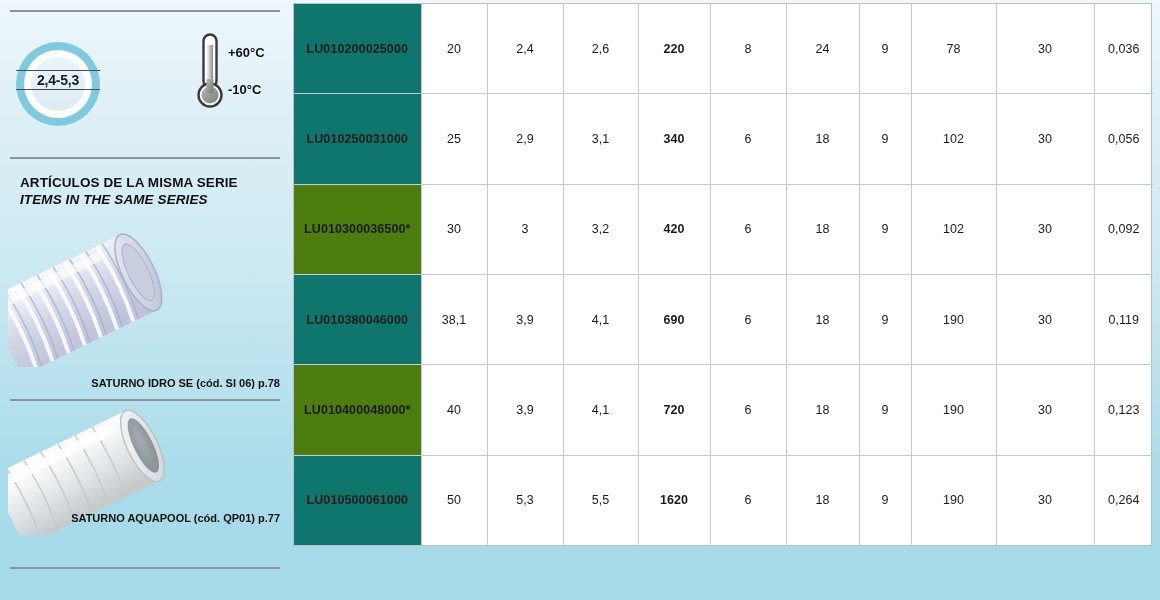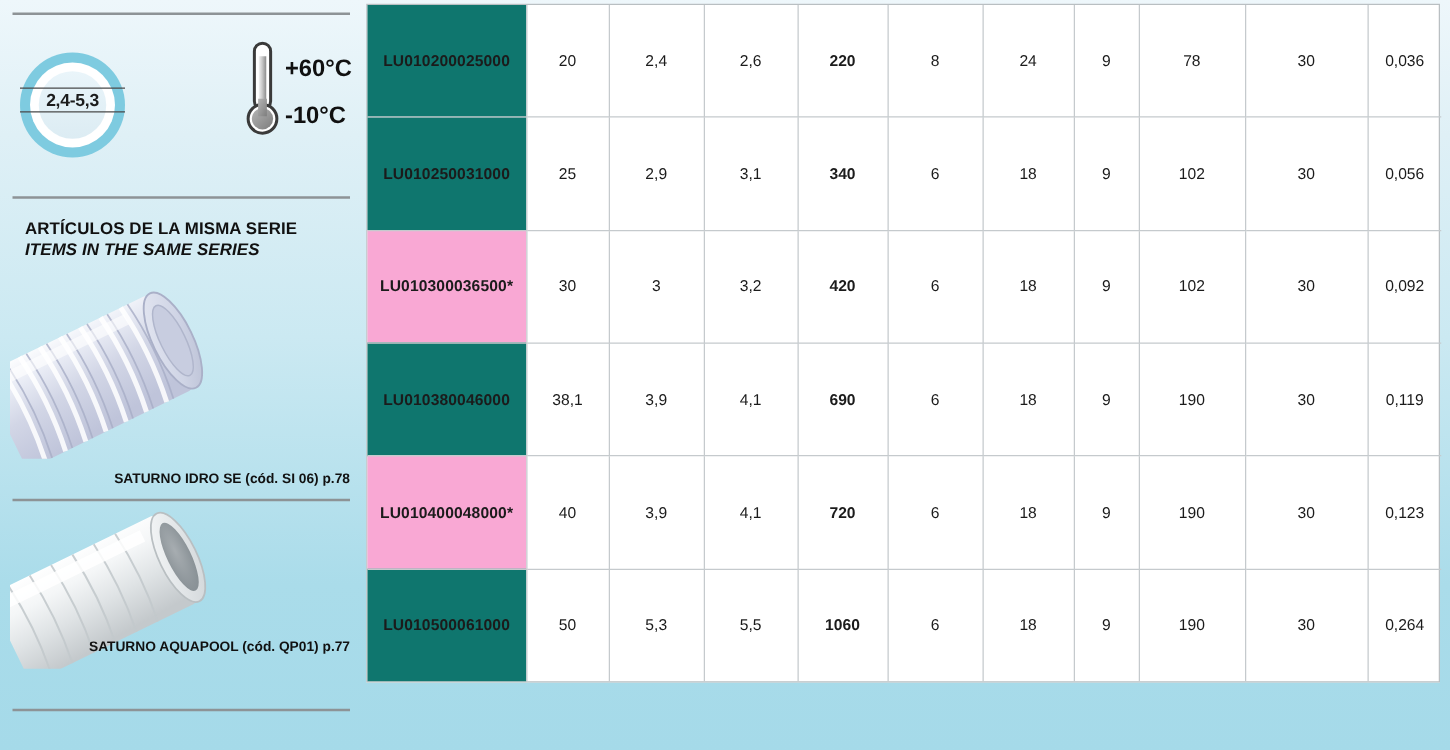--- a/index.html
+++ b/index.html
@@ -84,21 +84,21 @@
 
   
   .thermo {
     position: absolute;
     left: 193px; top: 33px;
     width: 34px; height: 80px;
   }
   .temp-hi, .temp-lo {
     position: absolute;
     left: 228px;
-    font-size: 19px;
+    font-size: 13px;
     font-weight: bold;
     color: #111;
     white-space: nowrap;
   }
   .temp-hi { top: 45px; }
   .temp-lo { top: 82px; }
 
   
   .series-head {
     position: absolute;
@@ -167,21 +167,21 @@
   table.spec td:last-child { border-right: none; }
 
   td.code {
     font-size: 12.5px;
     font-weight: bold;
     letter-spacing: 0.1px;
     color: #141414;
     border-right: 1px solid #b0b6b9;
   }
   td.code.green { background: #0f766e; }
-  td.code.blue  { background: #f9a8d4; }
+  td.code.blue  { background: #4d7c0f; }
   td.bold { font-weight: bold; }
 </style>
 </head>
 <body>
 
 <div class="page">
 
   <div class="sidebar">
 
     <div class="rule rule-top"></div>
@@ -386,21 +386,21 @@
             <td>9</td>
             <td>190</td>
             <td>30</td>
             <td>0,123</td>
           </tr>
           <tr>
             <td class="code green">LU010500061000</td>
             <td>50</td>
             <td>5,3</td>
             <td>5,5</td>
-            <td class="bold">1060</td>
+            <td class="bold">1620</td>
             <td>6</td>
             <td>18</td>
             <td>9</td>
             <td>190</td>
             <td>30</td>
             <td>0,264</td>
           </tr>
         </tbody>
     </table>
   </div>

